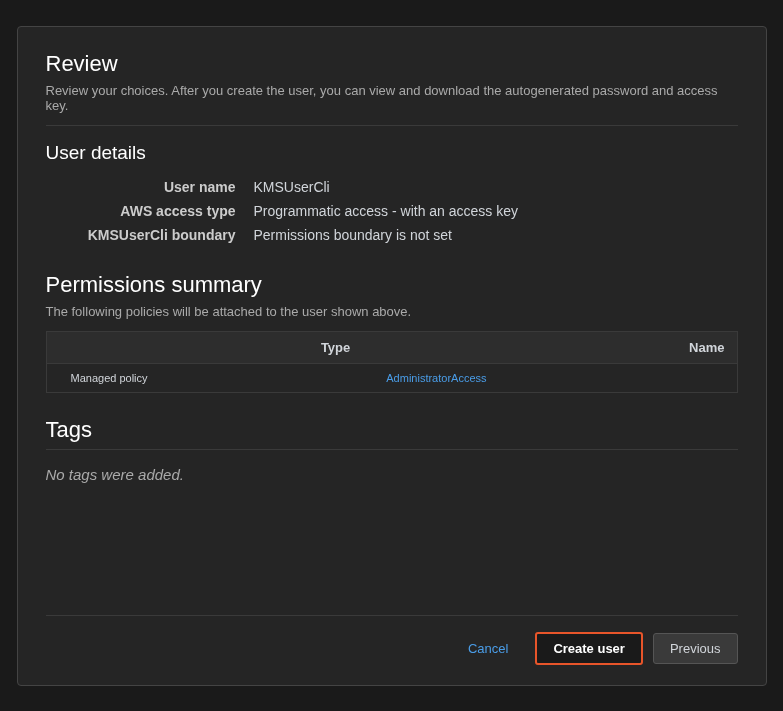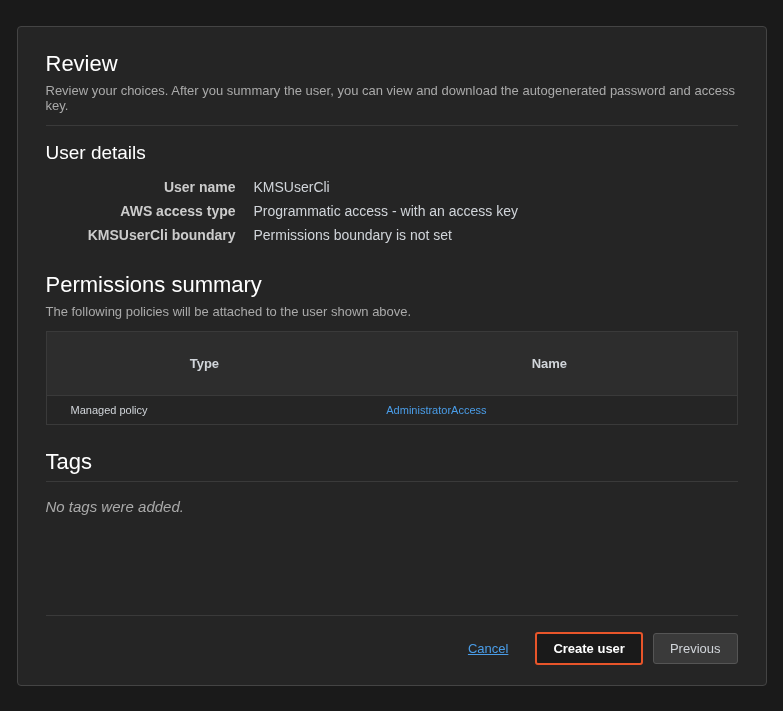--- a/index.html
+++ b/index.html
@@ -100,22 +100,22 @@
     }
     .permissions-table {
       width: 100%;
       border-collapse: collapse;
       border: 1px solid #3a3a3a;
     }
     .permissions-table thead tr {
       background-color: #2d2d2d;
     }
     .permissions-table thead th {
-      padding: 24px 12px;
-      text-align: center;
+      padding: 8px 12px;
+      text-align: right;
       font-weight: 600;
       color: #d1d5da;
       border-bottom: 1px solid #3a3a3a;
       font-size: 13px;
     }
     .permissions-table tbody tr {
       border-bottom: 1px solid #3a3a3a;
     }
     .permissions-table tbody td {
       padding: 8px 24px;
@@ -149,21 +149,20 @@
       border-radius: 3px;
       font-size: 13px;
       cursor: pointer;
       border: 1px solid transparent;
       font-weight: 500;
     }
     .btn-cancel {
       background: transparent;
       border-color: transparent;
       color: #4a9de8;
-      text-decoration: underline;
     }
     .btn-previous {
       background-color: #3a3a3a;
       border-color: #555;
       color: #d1d5da;
     }
     .btn-create {
       background-color: #1a1a1a;
       border: 2px solid #e8552a;
       color: #ffffff;
@@ -171,21 +170,21 @@
     }
   </style>
 </head>
 <body>
 
 <div class="modal">
 
 
   <div class="user-details-section">
     <h2 class="section-title">Review</h2>
-    <p class="section-desc">Review your choices. After you summary the user, you can view and download the autogenerated password and access key.</p>
+    <p class="section-desc">Review your choices. After you create the user, you can view and download the autogenerated password and access key.</p>
     <hr class="divider">
 
     <h3 class="section-title" style="font-size:19px; margin-bottom:10px;">User details</h3>
     <table class="details-table">
       <tbody>
         <tr>
           <td>User name</td>
           <td>KMSUserCli</td>
         </tr>
         <tr>

